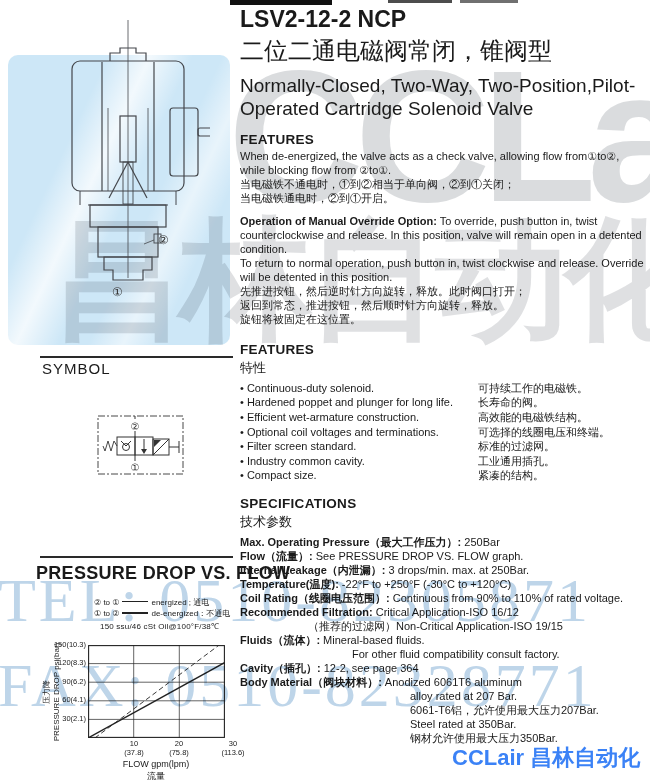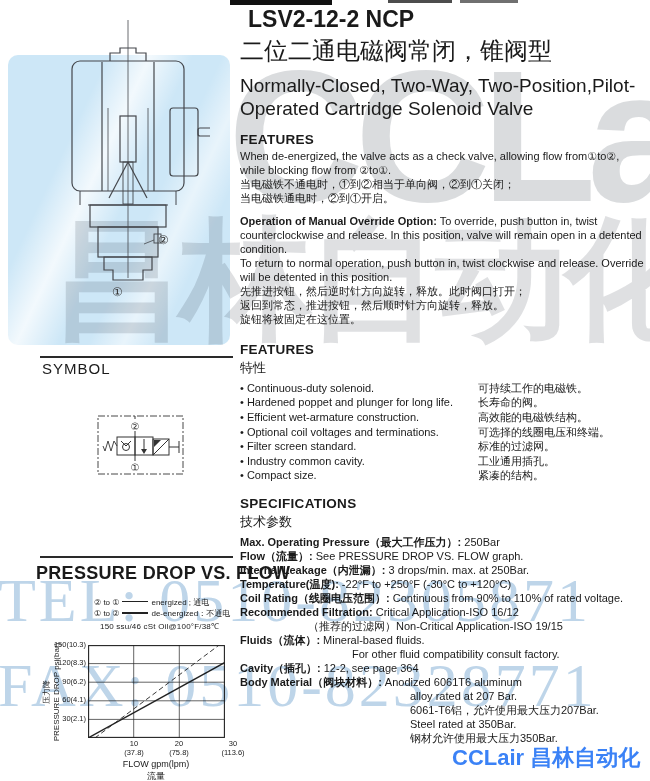--- a/index.html
+++ b/index.html
@@ -32,21 +32,21 @@
   #legend .note{margin-top:2px;margin-left:6px;letter-spacing:.2px;}
   .ytick{position:absolute;width:42px;text-align:right;font-size:7.5px;z-index:3;}
   .xtick{position:absolute;width:34px;text-align:center;font-size:7.5px;line-height:8.5px;z-index:3;}
   #ylabel{position:absolute;left:-10px;top:682px;width:124px;text-align:center;
      font-size:8px;line-height:10px;transform:rotate(-90deg);z-index:3;}
   #xlabel{position:absolute;left:100px;top:759px;width:112px;text-align:center;font-size:9px;z-index:3;}
   #xlabel-zh{position:absolute;left:100px;top:770px;width:112px;text-align:center;font-size:9px;z-index:3;}
   svg{position:absolute;z-index:3;}
   
   #right{position:absolute;left:240px;top:6px;width:404px;z-index:3;}
-  #right h1{margin:0 0 3px 8px;font-size:23px;line-height:1.15;}
+  #right h1{margin:0 0 3px 0;font-size:23px;line-height:1.15;}
   #model-zh{font-size:24px;margin:0 0 8px 0;}
   #model-en{font-size:19px;line-height:1.17;margin:0 0 12px 0;}
   h3.sec{margin:0 0 2px 0;font-size:13.5px;letter-spacing:.3px;}
   .sec-zh{font-size:13px;margin:0 0 4px 0;}
   .op p{margin:0;font-size:11px;line-height:14px;}
   .op p.gap{margin-top:9px;}
   #features{margin-top:16px;}
   .feat-row{font-size:11px;line-height:14.6px;}
   .feat-en{display:inline-block;width:238px;}
   .feat-en::before{content:"• ";}

